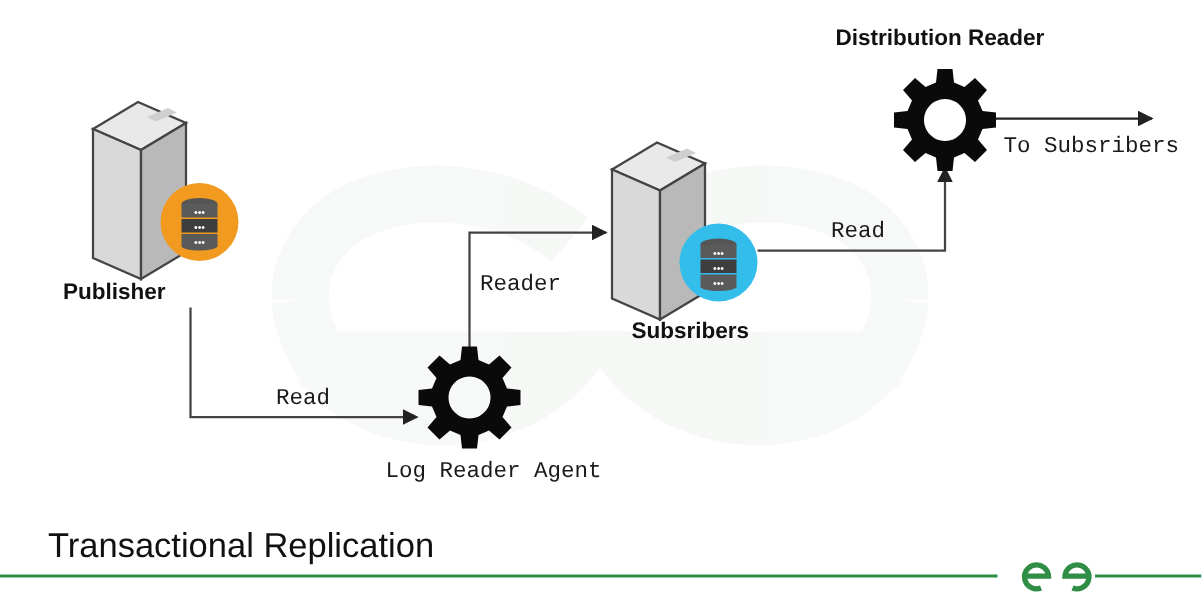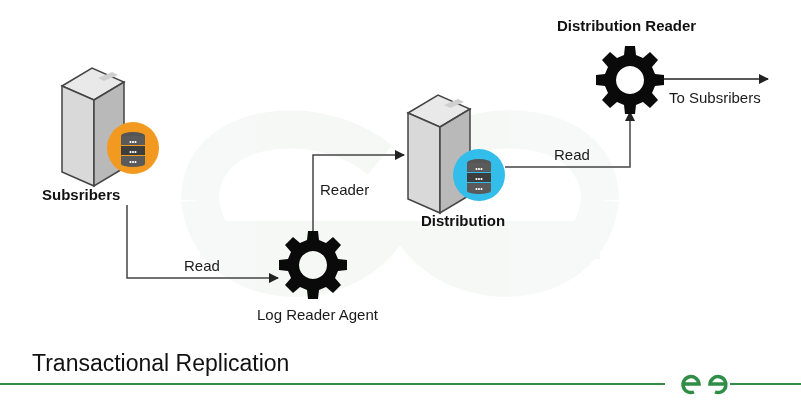--- a/index.html
+++ b/index.html
@@ -1,21 +1,21 @@
 <!DOCTYPE html>
 <html><head>
 <meta charset="utf-8">
 <style>
   html, body { margin: 0; padding: 0; background: #ffffff; }
   body { width: 801px; height: 401px; position: relative; overflow: hidden;
          font-family: "Liberation Sans", "DejaVu Sans", sans-serif; }
   .canvas { position: absolute; left: 0; top: 0; width: 801px; height: 401px; }
   .lbl { position: absolute; white-space: nowrap; color: #111; }
   .bold { font-weight: bold; font-size: 15px; }
-  .reg { font-size: 15px; color: #1a1a1a; }
+  .reg { font-size: 15px; color: #1a1a1a; font-family: Liberation Mono, monospace; }
   .title { font-size: 23px; color: #111; }
 </style>
 </head>
 <body>
 
 <svg class="canvas" viewBox="0 0 801 401">
   <defs>
     <marker id="arrow" viewBox="0 0 10 10" refX="9" refY="5" markerWidth="7" markerHeight="7" orient="auto">
       <path d="M0,0 L10,5 L0,10 z" fill="#222"></path>
     </marker>
@@ -87,22 +87,22 @@
     </g>
 
   <line x1="0" y1="384" x2="665" y2="384" stroke="#2F8D46" stroke-width="2"></line>
   <line x1="730" y1="384" x2="801" y2="384" stroke="#2F8D46" stroke-width="2"></line>
   <g fill="none" stroke="#2F8D46" stroke-width="3.5">
     <path d="M684,384 L699,384 A8,8 0 1,0 694,392 "></path>
     <path d="M713,384 L698,384 A8,8 0 1,1 703,392" transform="translate(12,0)"></path>
   </g>
 </svg>
 
-<div class="lbl bold" style="left:42px;top:186px;">Subsribers</div>
-<div class="lbl bold" style="left:421px;top:212px;">Distribution</div>
+<div class="lbl bold" style="left:42px;top:186px;">Publisher</div>
+<div class="lbl bold" style="left:421px;top:212px;">Subsribers</div>
 <div class="lbl bold" style="left:557px;top:17px;">Distribution Reader</div>
 <div class="lbl reg" style="left:257px;top:306px;">Log Reader Agent</div>
 
 <div class="lbl reg" style="left:184px;top:257px;">Read</div>
 <div class="lbl reg" style="left:320px;top:181px;">Reader</div>
 <div class="lbl reg" style="left:554px;top:146px;">Read</div>
 <div class="lbl reg" style="left:669px;top:89px;">To Subsribers</div>
 
 <div class="lbl title" style="left:32px;top:350px;">Transactional Replication</div>
 

